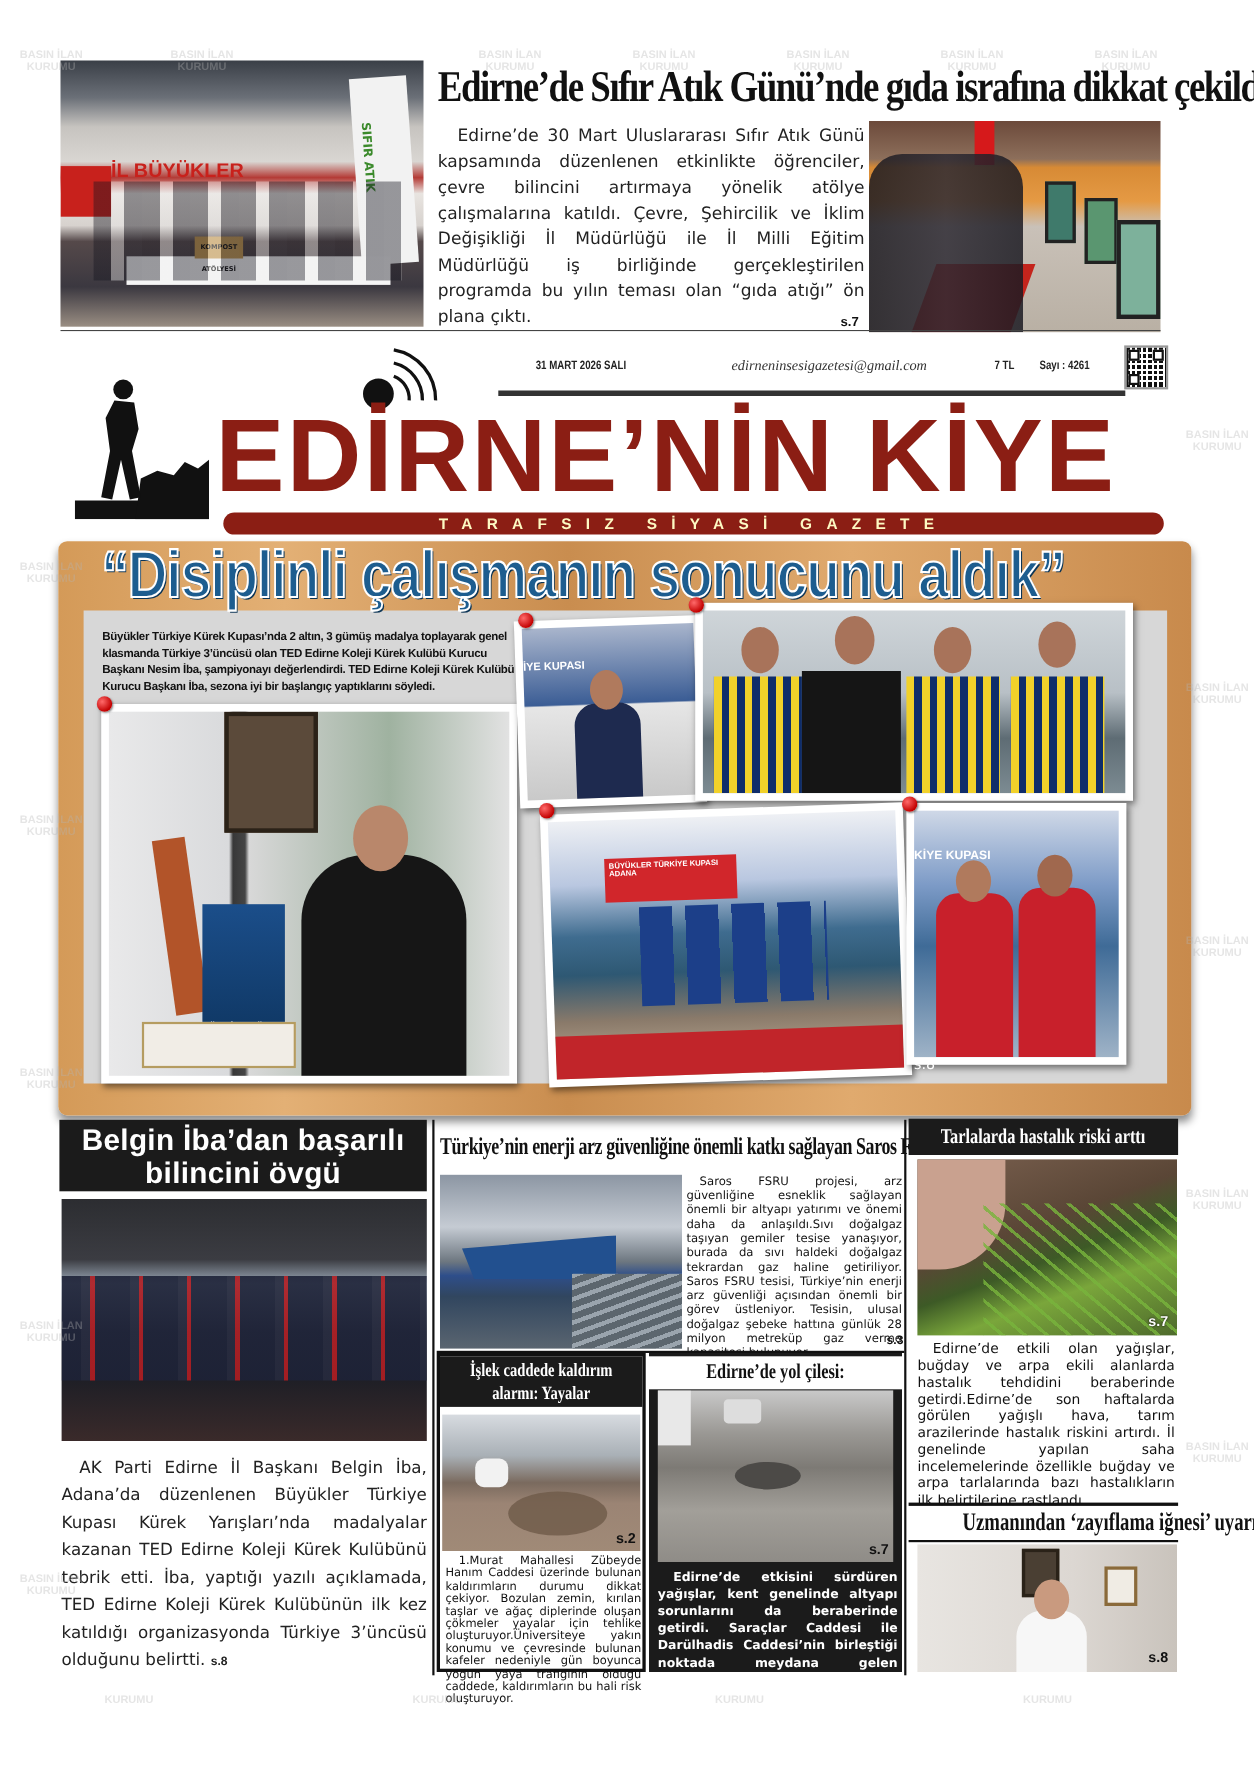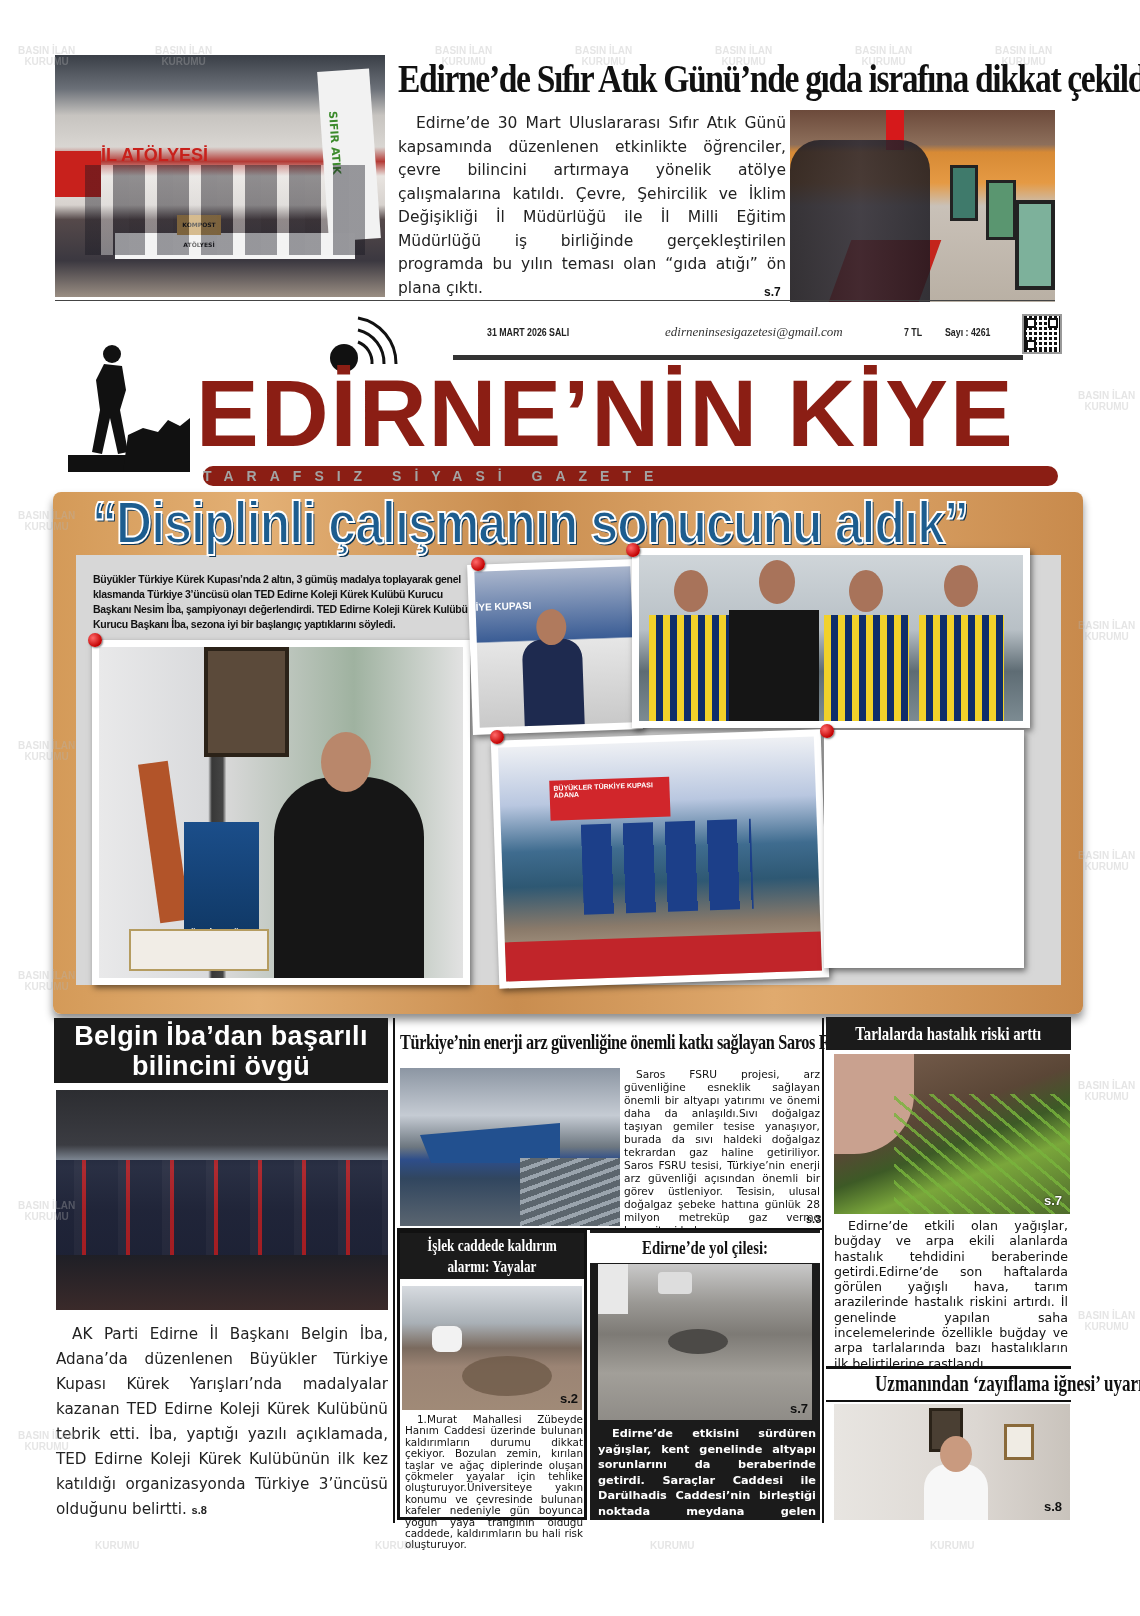--- a/index.html
+++ b/index.html
@@ -13,21 +13,21 @@
   
   .top-title { left: 398px; top: 55px; width: 680px; height: 50px; font-family: "Liberation Serif", serif; font-size: 40px; font-weight: bold; letter-spacing: -1.6px; transform: scaleX(0.84); transform-origin: left center; white-space: nowrap; color: #111; }
   .top-body { left: 398px; top: 112px; width: 388px; font-family: "DejaVu Sans", sans-serif; font-size: 15.5px; line-height: 23.5px; text-align: justify; text-indent: 18px; color: #222; }
   .pageref { font-family: "Liberation Sans", sans-serif; font-weight: bold; font-size: 11px; }
 
   
   .mast-meta { top: 326px; font-family: "Liberation Sans", sans-serif; font-size: 11px; font-weight: bold; color: #222; transform: scaleX(0.8); transform-origin: left; white-space: nowrap; }
   .mast-email { top: 324px; left: 665px; font-family: "Liberation Serif", serif; font-style: italic; font-size: 13px; color: #333; }
   .mast-rule { left: 453px; top: 355px; width: 570px; height: 5px; background: #333; }
   .logo-title { left: 196px; top: 364px; width: 860px; height: 100px; font-family: "Liberation Sans", sans-serif; font-weight: bold; font-size: 94px; color: #8b1e14; letter-spacing: 2px; transform: scaleX(1.0); white-space: nowrap; line-height: 100px; }
-  .tagline-bar { left: 203px; top: 466px; width: 855px; height: 20px; background: #8b1e14; border-radius: 10px; color: #a3a3a3; font-family: "Liberation Sans", sans-serif; font-weight: bold; font-size: 14px; letter-spacing: 13px; line-height: 20px; }
+  .tagline-bar { left: 203px; top: 466px; width: 855px; height: 20px; background: #8b1e14; border-radius: 10px; color: #fef9c3; font-family: "Liberation Sans", sans-serif; font-weight: bold; font-size: 14px; letter-spacing: 13px; text-align: center; line-height: 20px; }
 
   
   .board { left: 53px; top: 492px; width: 1030px; height: 522px; background: linear-gradient(90deg,#d49a58,#e3b075 20%,#c98d4f 45%,#e0aa6e 70%,#c88a4c); border-radius: 8px; box-shadow: 0 6px 8px rgba(0,0,0,.45); }
   .board-inner { left: 76px; top: 555px; width: 985px; height: 430px; background: #d7d7d7; }
   .feat-title { left: 92px; top: 488px; width: 980px; height: 70px; font-family: "Liberation Sans", sans-serif; font-weight: bold; font-size: 60px; color: #1d5d8f; -webkit-text-stroke: 2px #fff; letter-spacing: -1px; transform: scaleX(0.83); transform-origin: left center; white-space: nowrap; text-shadow: 2px 2px 0 #0c3556; }
   .feat-lead { left: 93px; top: 572px; width: 378px; font-family: "Liberation Sans", sans-serif; font-size: 10.5px; font-weight: bold; line-height: 15px; color: #111; letter-spacing: -0.3px; }
   .pin { position: absolute; width: 14px; height: 14px; border-radius: 50%; background: radial-gradient(circle at 35% 35%, #ff6a6a, #c20000 70%); box-shadow: 1px 1px 2px rgba(0,0,0,.5); }
   .polaroid { position: absolute; background: #fff; padding: 7px; box-shadow: 2px 3px 6px rgba(0,0,0,.5); }
 
   
@@ -52,21 +52,21 @@
   .yol-box { left: 590px; top: 1230px; width: 230px; height: 290px; background: #1b1b1b; }
   .yol-head { left: 590px; top: 1233px; width: 230px; height: 30px; font-size: 19px; line-height: 30px; background: #fff; color: #111; }
   .yol-body { left: 598px; top: 1426px; width: 218px; font-family: "DejaVu Sans", sans-serif; font-size: 11.3px; font-weight: bold; line-height: 15.6px; text-align: justify; text-indent: 14px; color: #fff; }
 
   .wm { position: absolute; font-family: "Liberation Sans", sans-serif; font-weight: bold; font-size: 10px; color: rgba(180,180,180,.35); line-height: 11px; text-align: center; pointer-events: none; }
 </style>
 </head>
 <body>
 
 <div class="photo" style="left:55px;top:55px;width:330px;height:242px;background:linear-gradient(180deg,#3a3f47 0%,#6b7078 14%,#c7c4c0 25%,#d9d6d2 38%,#b43b36 44%,#e8e4e0 50%,#d7d2ce 62%,#55494a 68%,#3b3840 85%,#9a8e83 100%);">
-  <div class="abs" style="left:46px;top:90px;font-family:'Liberation Sans',sans-serif;font-weight:bold;font-size:18px;color:#c8211c;">İL ATÖLYESİ</div>
+  <div class="abs" style="left:46px;top:90px;font-family:'Liberation Sans',sans-serif;font-weight:bold;font-size:18px;color:#c8211c;">İL BÜYÜKLER</div>
   <div class="abs" style="left:0;top:96px;width:46px;height:46px;background:#c8211c;"></div>
   <div class="abs" style="left:268px;top:15px;width:52px;height:170px;background:#f2f2f2;transform:rotate(-4deg);">
     <div style="position:absolute;left:6px;top:40px;font-size:11px;font-weight:bold;color:#3b8a2b;writing-mode:vertical-rl;">SIFIR ATIK</div>
   </div>
   <div class="abs" style="left:60px;top:178px;width:240px;height:26px;background:#f5f5f5;"></div>
   <div class="abs" style="left:122px;top:160px;width:44px;height:20px;background:#c59a52;font-size:6px;font-weight:bold;text-align:center;line-height:20px;">KOMPOST ATÖLYESİ</div>
   <div class="abs" style="left:30px;top:110px;width:280px;height:90px;background:repeating-linear-gradient(90deg,rgba(20,20,30,.75) 0 16px,rgba(240,240,240,.7) 16px 28px,rgba(30,30,40,.8) 28px 44px);opacity:.55;"></div>
 </div>
 
 <div class="abs top-title">Edirne’de Sıfır Atık Günü’nde gıda israfına dikkat çekildi</div>
@@ -161,20 +161,27 @@
 <div class="polaroid" style="left:495px;top:735px;width:330px;height:248px;transform:rotate(-2deg);">
   <div style="position:relative;width:100%;height:100%;overflow:hidden;background:linear-gradient(180deg,#eef0f4 0%,#b9c7e0 25%,#3f6c8f 45%,#2e5873 60%,#8a7a6a 78%,#c5b29a 100%);">
     <div style="position:absolute;left:50px;top:35px;width:120px;height:40px;background:#d1262b;color:#fff;font-size:7px;font-weight:bold;font-family:'Liberation Sans',sans-serif;padding:4px;">BÜYÜKLER TÜRKİYE KUPASI ADANA</div>
     <div style="position:absolute;left:80px;top:80px;width:170px;height:90px;background:repeating-linear-gradient(90deg,#1c3f89 0 30px,transparent 30px 42px);"></div>
     <div style="position:absolute;left:0;top:195px;width:100%;height:40px;background:#c1252a;"></div>
   </div>
 </div>
 <div class="pin" style="left:490px;top:730px;"></div>
 
 <div class="polaroid" style="left:824px;top:730px;width:200px;height:238px;">
+  <div style="position:relative;width:100%;height:100%;overflow:hidden;background:linear-gradient(180deg,#cfd8e7 0%,#7d9bc7 30%,#3f6b97 55%,#9fb3c7 100%);">
+    <div style="position:absolute;left:0;top:35px;font-size:11px;font-weight:bold;color:#fff;font-family:'Liberation Sans',sans-serif;">KİYE KUPASI</div>
+    <div style="position:absolute;left:20px;top:75px;width:70px;height:150px;background:#c8202b;border-radius:20px 20px 0 0;"></div>
+    <div style="position:absolute;left:95px;top:70px;width:70px;height:155px;background:#c8202b;border-radius:20px 20px 0 0;"></div>
+    <div style="position:absolute;left:38px;top:45px;width:32px;height:38px;background:#b07a5d;border-radius:50%;"></div>
+    <div style="position:absolute;left:112px;top:40px;width:32px;height:38px;background:#a0684e;border-radius:50%;"></div>
+  </div>
   <div class="cap" style="right:8px;bottom:8px;color:#fff;font-size:13px;">s.8</div>
 </div>
 <div class="pin" style="left:820px;top:724px;"></div>
 
 <div class="abs belgin-head">Belgin İba’dan başarılı bilincini övgü</div>
 <div class="photo" style="left:56px;top:1090px;width:332px;height:220px;background:linear-gradient(180deg,#2c2d31 0%,#3b3c42 25%,#9ba8b6 35%,#3a3c48 55%,#1f1f26 75%,#3a2a2a 100%);">
   <div class="abs" style="left:0;top:70px;width:332px;height:95px;background:repeating-linear-gradient(90deg,#1d2237 0 18px,#262a3e 18px 26px,#b11d22 26px 30px,#1d2237 30px 44px);opacity:.9;"></div>
 </div>
 <div class="abs belgin-body"><span>AK Parti Edirne İl Başkanı Belgin İba, Adana’da düzenlenen Büyükler Türkiye Kupası Kürek Yarışları’nda madalyalar kazanan TED Edirne Koleji Kürek Kulübünü tebrik etti. İba, yaptığı yazılı açıklamada, TED Edirne Koleji Kürek Kulübünün ilk kez katıldığı organizasyonda Türkiye 3’üncüsü olduğunu belirtti.</span> <span class="pageref">s.8</span></div>
 

